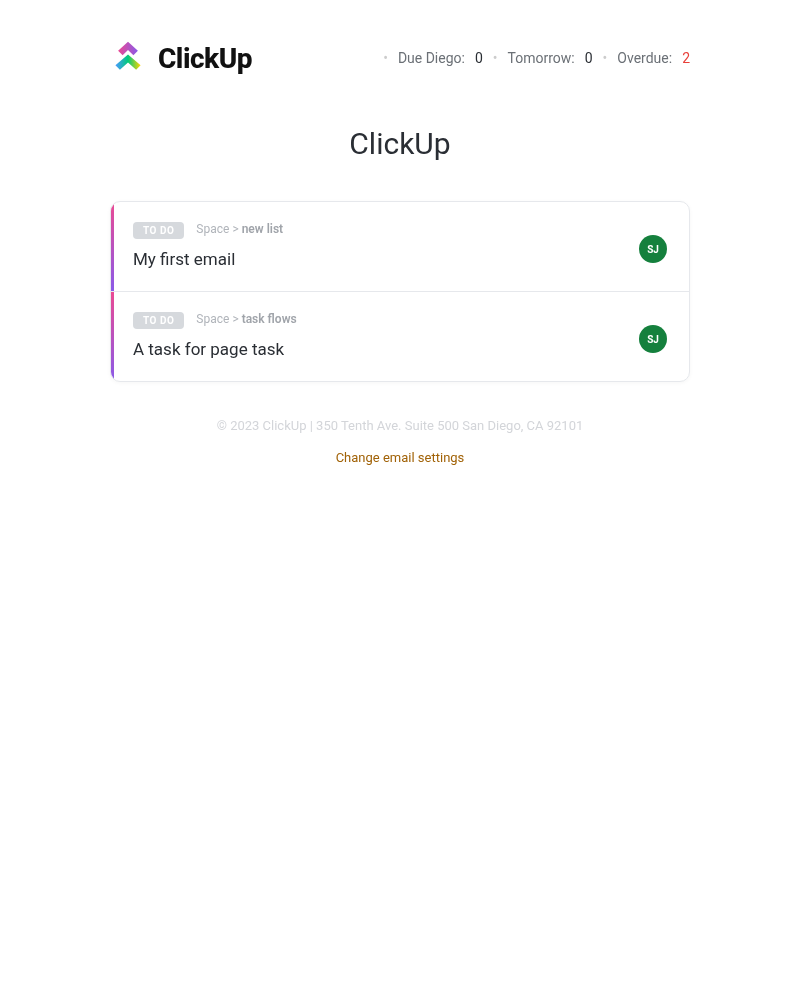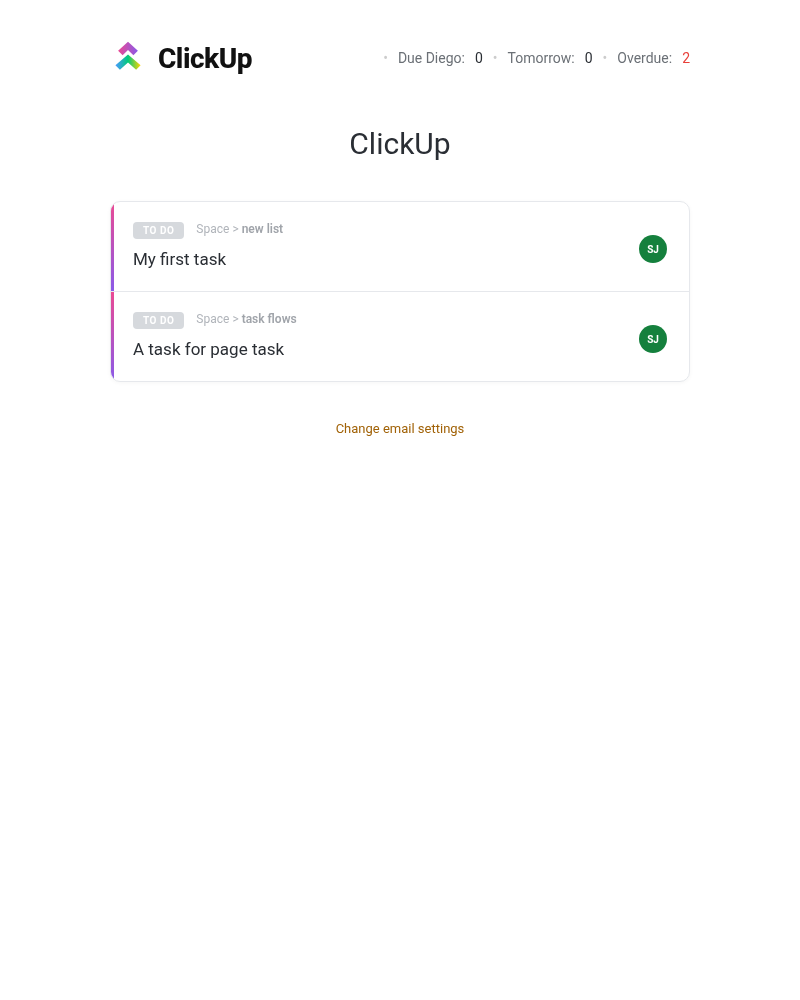--- a/index.html
+++ b/index.html
@@ -237,21 +237,21 @@
     <div class="task-item">
       <div class="task-meta-row">
         <span class="status-pill">TO DO</span>
         <span class="breadcrumb">
           <span>Space</span>
           <span>&gt;</span>
           <span class="bc-leaf">new list</span>
         </span>
       </div>
       <div class="task-body-row">
-        <div class="task-title">My first task</div>
+        <div class="task-title">My first email</div>
         <div class="avatar">SJ</div>
       </div>
     </div>
 
     <div class="task-item">
       <div class="task-meta-row">
         <span class="status-pill">TO DO</span>
         <span class="breadcrumb">
           <span>Space</span>
           <span>&gt;</span>
@@ -260,16 +260,17 @@
       </div>
       <div class="task-body-row">
         <div class="task-title">A task for page task</div>
         <div class="avatar">SJ</div>
       </div>
     </div>
 
   </div>
 
   <div class="footer">
+    <div class="footer-copy">© 2023 ClickUp | 350 Tenth Ave. Suite 500 San Diego, CA 92101</div>
     <a class="footer-link">Change email settings</a>
   </div>
 
 </div>
 
 </body></html>

